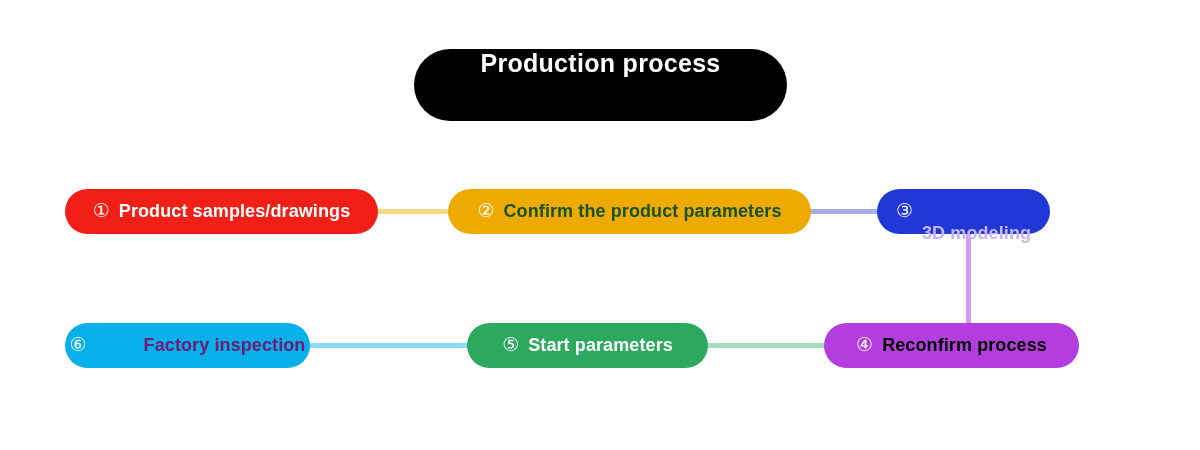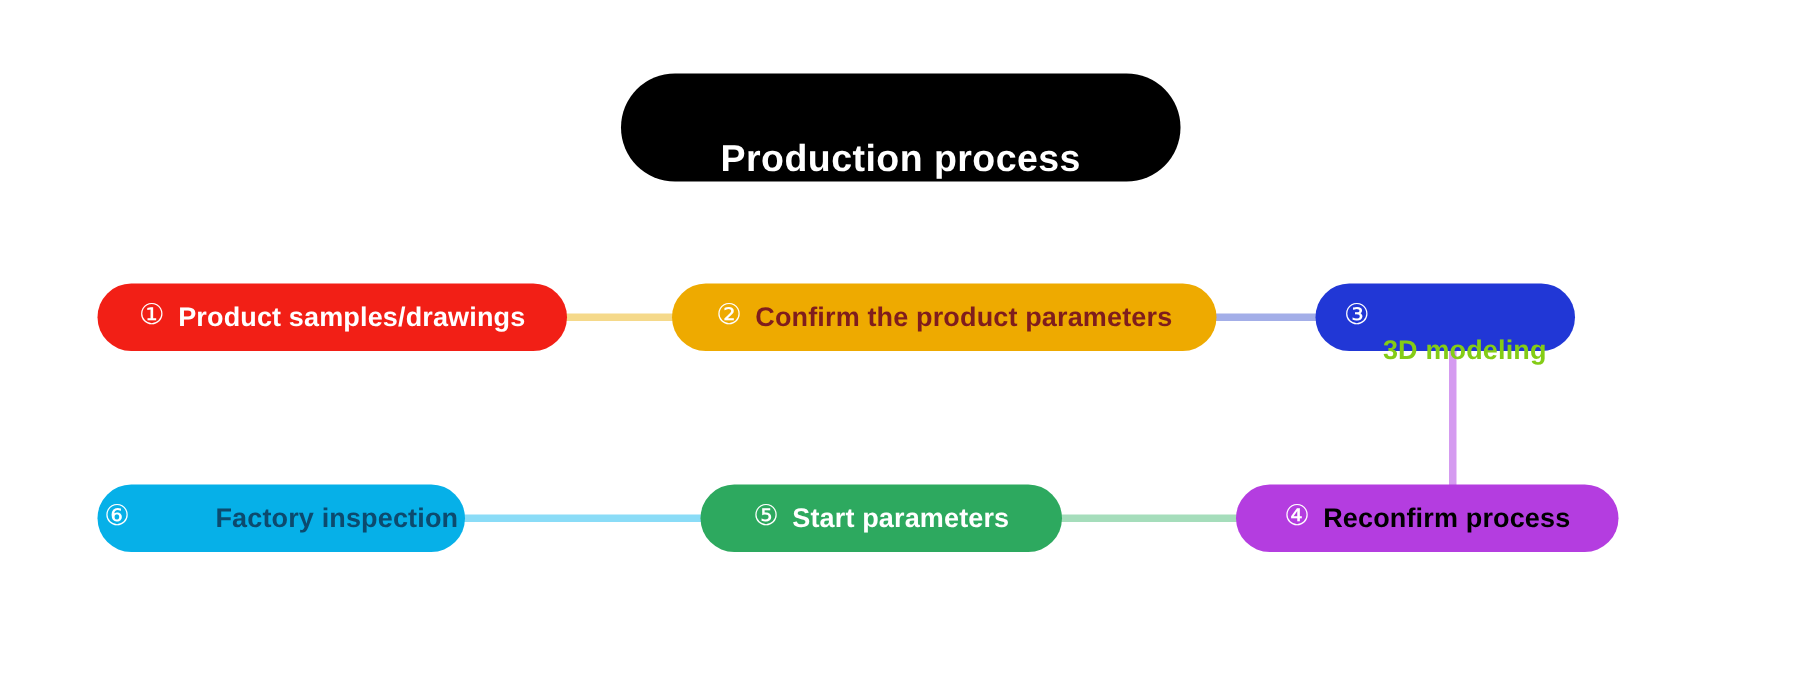--- a/index.html
+++ b/index.html
@@ -27,21 +27,21 @@
   
   .title-pill {
     position: absolute;
     left: 414px;
     top: 49px;
     width: 373px;
     height: 72px;
     border-radius: 36px;
     background: #000000;
     display: flex;
-    align-items: flex-end;
+    align-items: flex-start;
     justify-content: center;
   }
   .title-text {
     color: #ffffff;
     font-size: 25px;
     font-weight: bold;
     letter-spacing: 0.3px;
     white-space: nowrap;
   }
 
@@ -95,36 +95,36 @@
   <div class="connector h" style="left: 702px; top: 343px; background: rgb(165, 221, 187); width: 128px;"></div>
   <div class="connector h" style="left: 304px; top: 343px; background: rgb(138, 220, 247); width: 169px;"></div>
 
   <div class="step" style="left: 65px; top: 189px; width: 313px; height: 45px; border-radius: 22.5px; background: rgb(242, 31, 22); color: rgb(255, 255, 255);">
     <span class="step-num" style="color: rgb(255, 255, 255);">①</span>
     <span class="step-label" style="color: rgb(255, 255, 255);">Product samples/drawings</span>
   </div>
 
   <div class="step" style="left: 448px; top: 189px; width: 363px; height: 45px; border-radius: 22.5px; background: rgb(238, 170, 0); color: rgb(0, 0, 0);">
     <span class="step-num" style="color: rgb(255, 255, 255);">②</span>
-    <span class="step-label" style="color: #7f1d1d; text-align: right;">Confirm the product parameters</span>
+    <span class="step-label" style="color: #14532d; text-align: right;">Confirm the product parameters</span>
   </div>
 
   <div class="step" style="left: 877px; top: 189px; width: 173px; height: 45px; border-radius: 22.5px; background: rgb(33, 55, 214); color: rgb(255, 255, 255);">
     <span class="step-num" style="color: rgb(255, 255, 255);">③</span>
-    <span class="step-label" style="color: #84cc16; margin-top: 43px;">3D modeling</span>
+    <span class="step-label" style="color: #c4b5fd; margin-top: 43px;">3D modeling</span>
   </div>
 
   <div class="step" style="left: 824px; top: 323px; width: 255px; height: 45px; border-radius: 22.5px; background: rgb(180, 61, 224); color: rgb(0, 0, 0);">
     <span class="step-num" style="color: rgb(255, 255, 255);">④</span>
     <span class="step-label" style="color: rgb(0, 0, 0);">Reconfirm process</span>
   </div>
 
   <div class="step" style="left: 467px; top: 323px; width: 241px; height: 45px; border-radius: 22.5px; background: rgb(45, 169, 95); color: rgb(255, 255, 255);">
     <span class="step-num" style="color: rgb(255, 255, 255);">⑤</span>
     <span class="step-label" style="color: rgb(255, 255, 255);">Start parameters</span>
   </div>
 
   <div class="step" style="left: 65px; top: 323px; width: 245px; height: 45px; border-radius: 22.5px; background: rgb(6, 176, 232); color: rgb(0, 0, 0);">
     <span class="step-num" style="color: rgb(255, 255, 255);">⑥</span>
-    <span class="step-label" style="color: #0c4a6e; padding-left: 48px;">Factory inspection</span>
+    <span class="step-label" style="color: #701a75; padding-left: 48px;">Factory inspection</span>
   </div>
 
 </div>
 
 </body></html>

